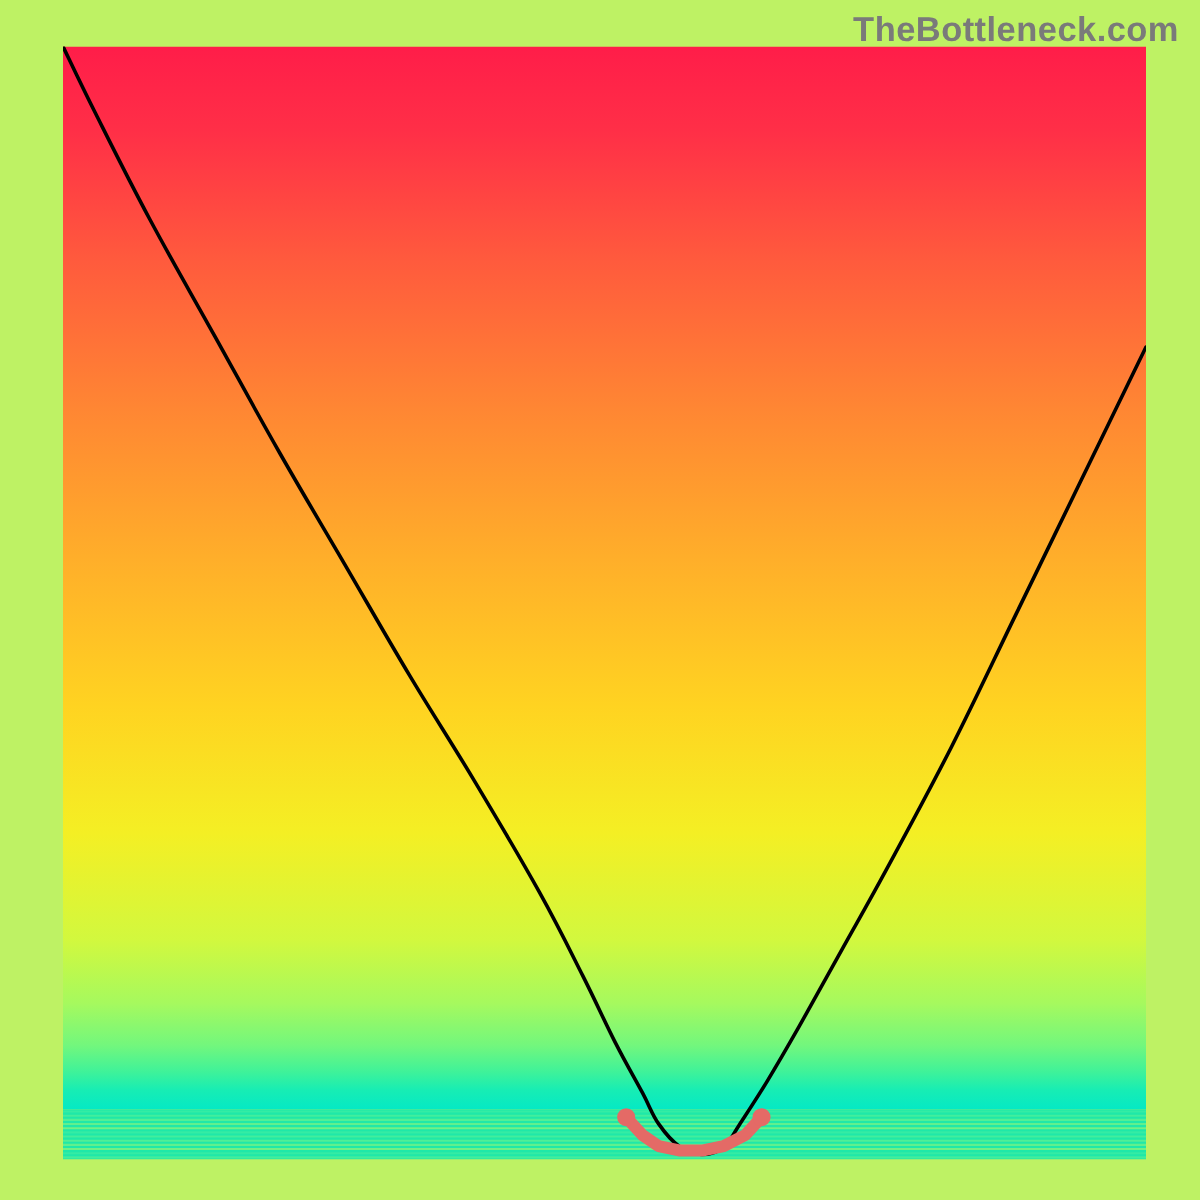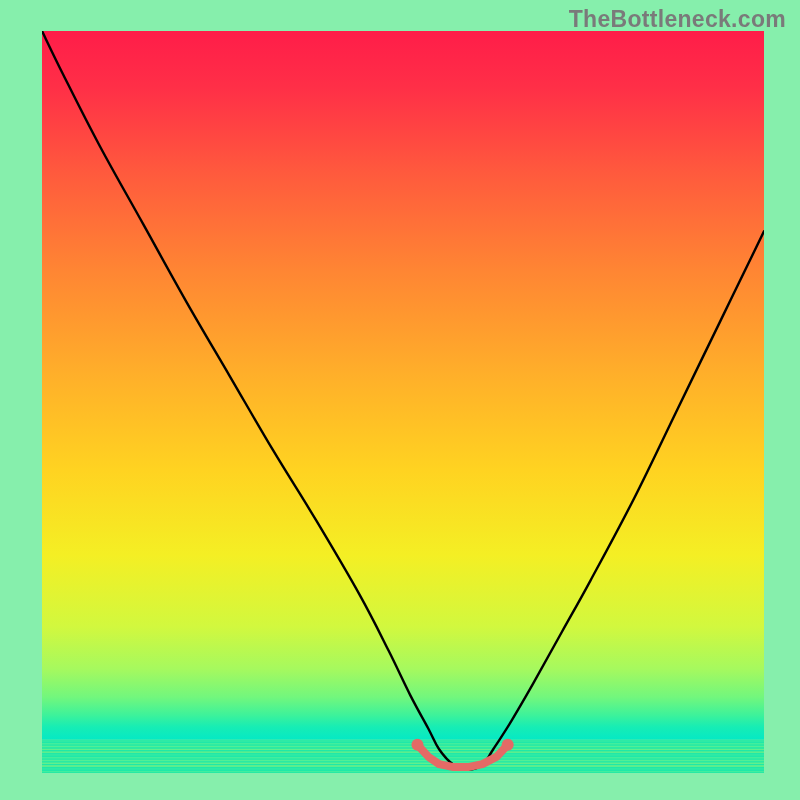--- a/index.html
+++ b/index.html
@@ -10,21 +10,21 @@
     background: #000;
     overflow: hidden;
     font-family: Arial, Helvetica, sans-serif;
   }
   .frame {
     position: absolute;
     left: 0;
     top: 0;
     width: 800px;
     height: 800px;
-    background: #86efac;
+    background: #bef264;
   }
   .watermark {
     position: absolute;
     top: 6px;
     right: 14px;
     color: #7a7a7a;
     font-size: 23px;
     font-weight: 600;
     letter-spacing: 0.3px;
   }

